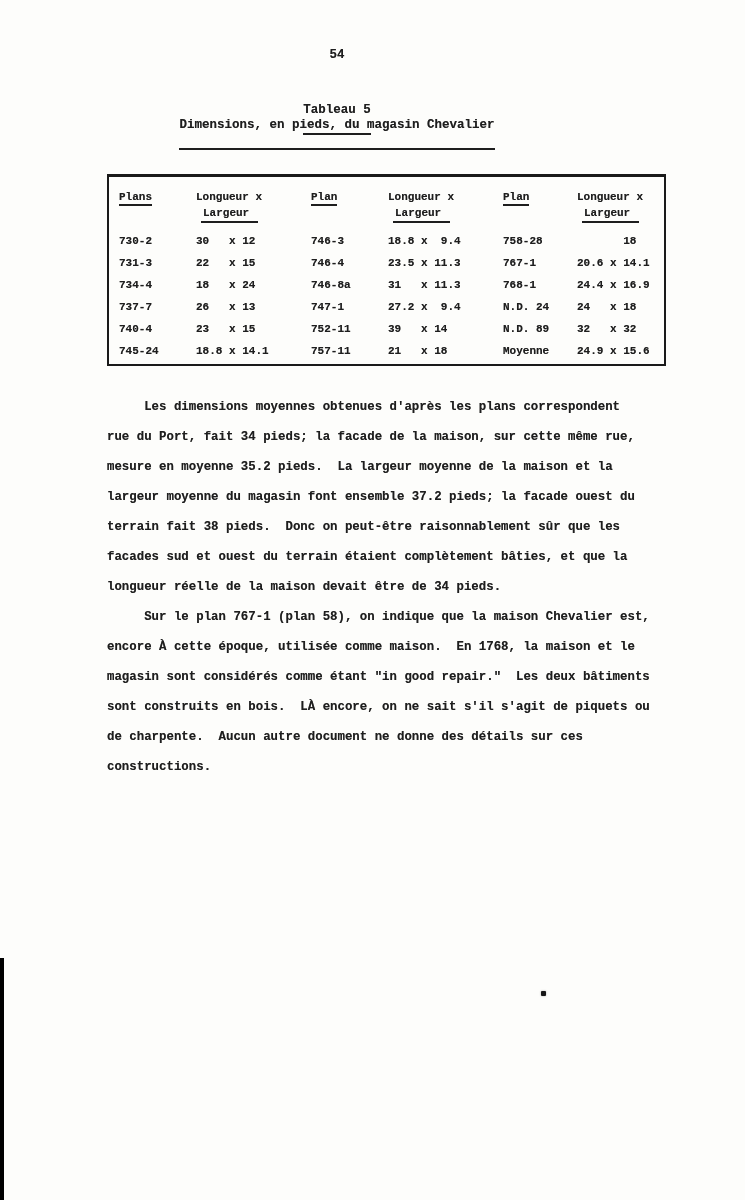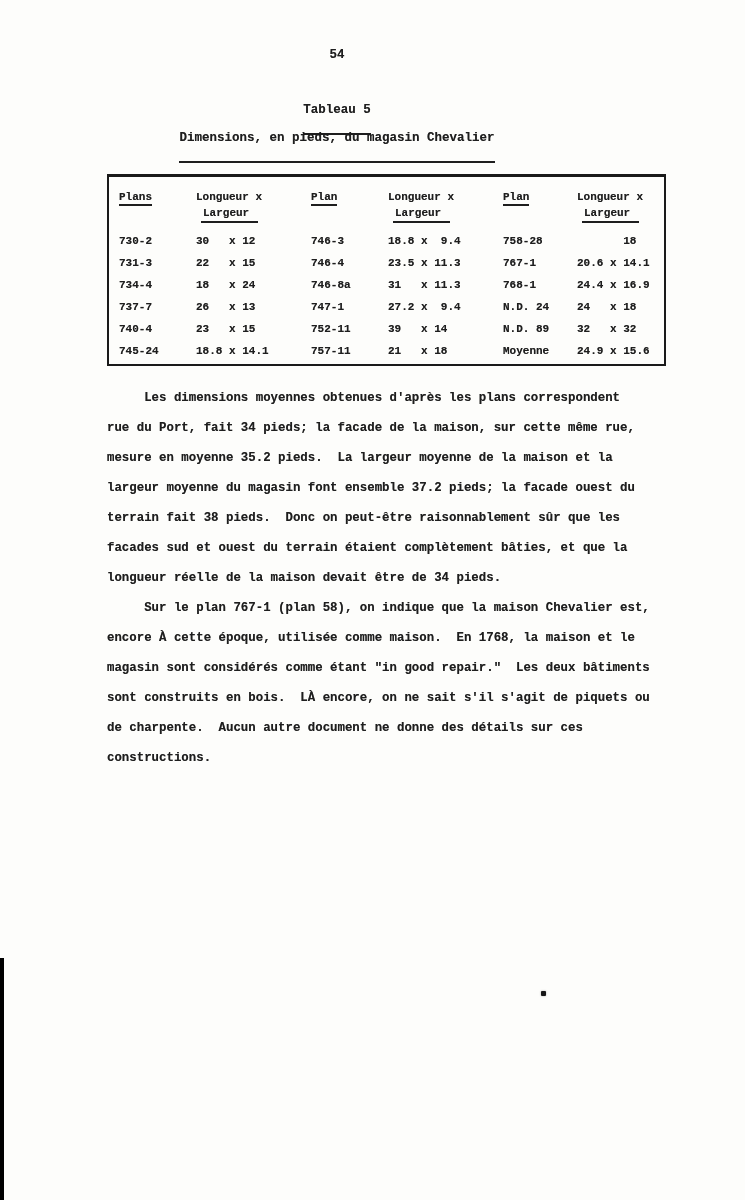--- a/index.html
+++ b/index.html
@@ -10,21 +10,21 @@
     overflow:hidden;
     font-family:"Liberation Mono", "DejaVu Sans Mono", monospace;
     font-weight:bold;
     color:#1e1e1e;
     text-shadow:0 0 0.6px rgba(25,25,25,0.55);
     box-sizing:border-box;
   }
   .centered { position:absolute; left:0; width:674px; text-align:center; font-size:12.5px; }
   .page-number { top:48px; }
   .doc-title { top:103px; }
-  .doc-subtitle { top:131px; }
+  .doc-subtitle { top:118px; }
   .u { border-bottom:2px solid currentColor; padding-bottom:16px; }
 
   .table-box {
     position:absolute; left:107px; top:174px;
     width:559px; height:192px;
     border:2px solid #1a1a1a; border-top-width:3px;
     box-sizing:border-box;
     padding:12px 0 0 10px;
     font-size:11px;
   }
@@ -35,21 +35,21 @@
   .c2 { width:115px; }
   .c3 { width:77px; }
   .c4 { width:115px; }
   .c5 { width:74px; }
   .c6 { width:85px; }
   .hl1 { display:block; }
   .hu { border-bottom:2px solid currentColor; padding-bottom:1px; }
   .hu2 { display:inline-block; margin-left:5px; border-bottom:2px solid currentColor; padding:0 9px 0 2px; }
 
   .body-text {
-    position:absolute; left:107px; top:379px; width:600px;
+    position:absolute; left:107px; top:388px; width:600px;
     font-size:12.4px; line-height:30px;
     padding-top:4px;
   }
   .tline { white-space:pre; }
 
   .film-bar {
     position:absolute; left:0; top:958px;
     width:4px; height:242px;
     background:#000;
   }

